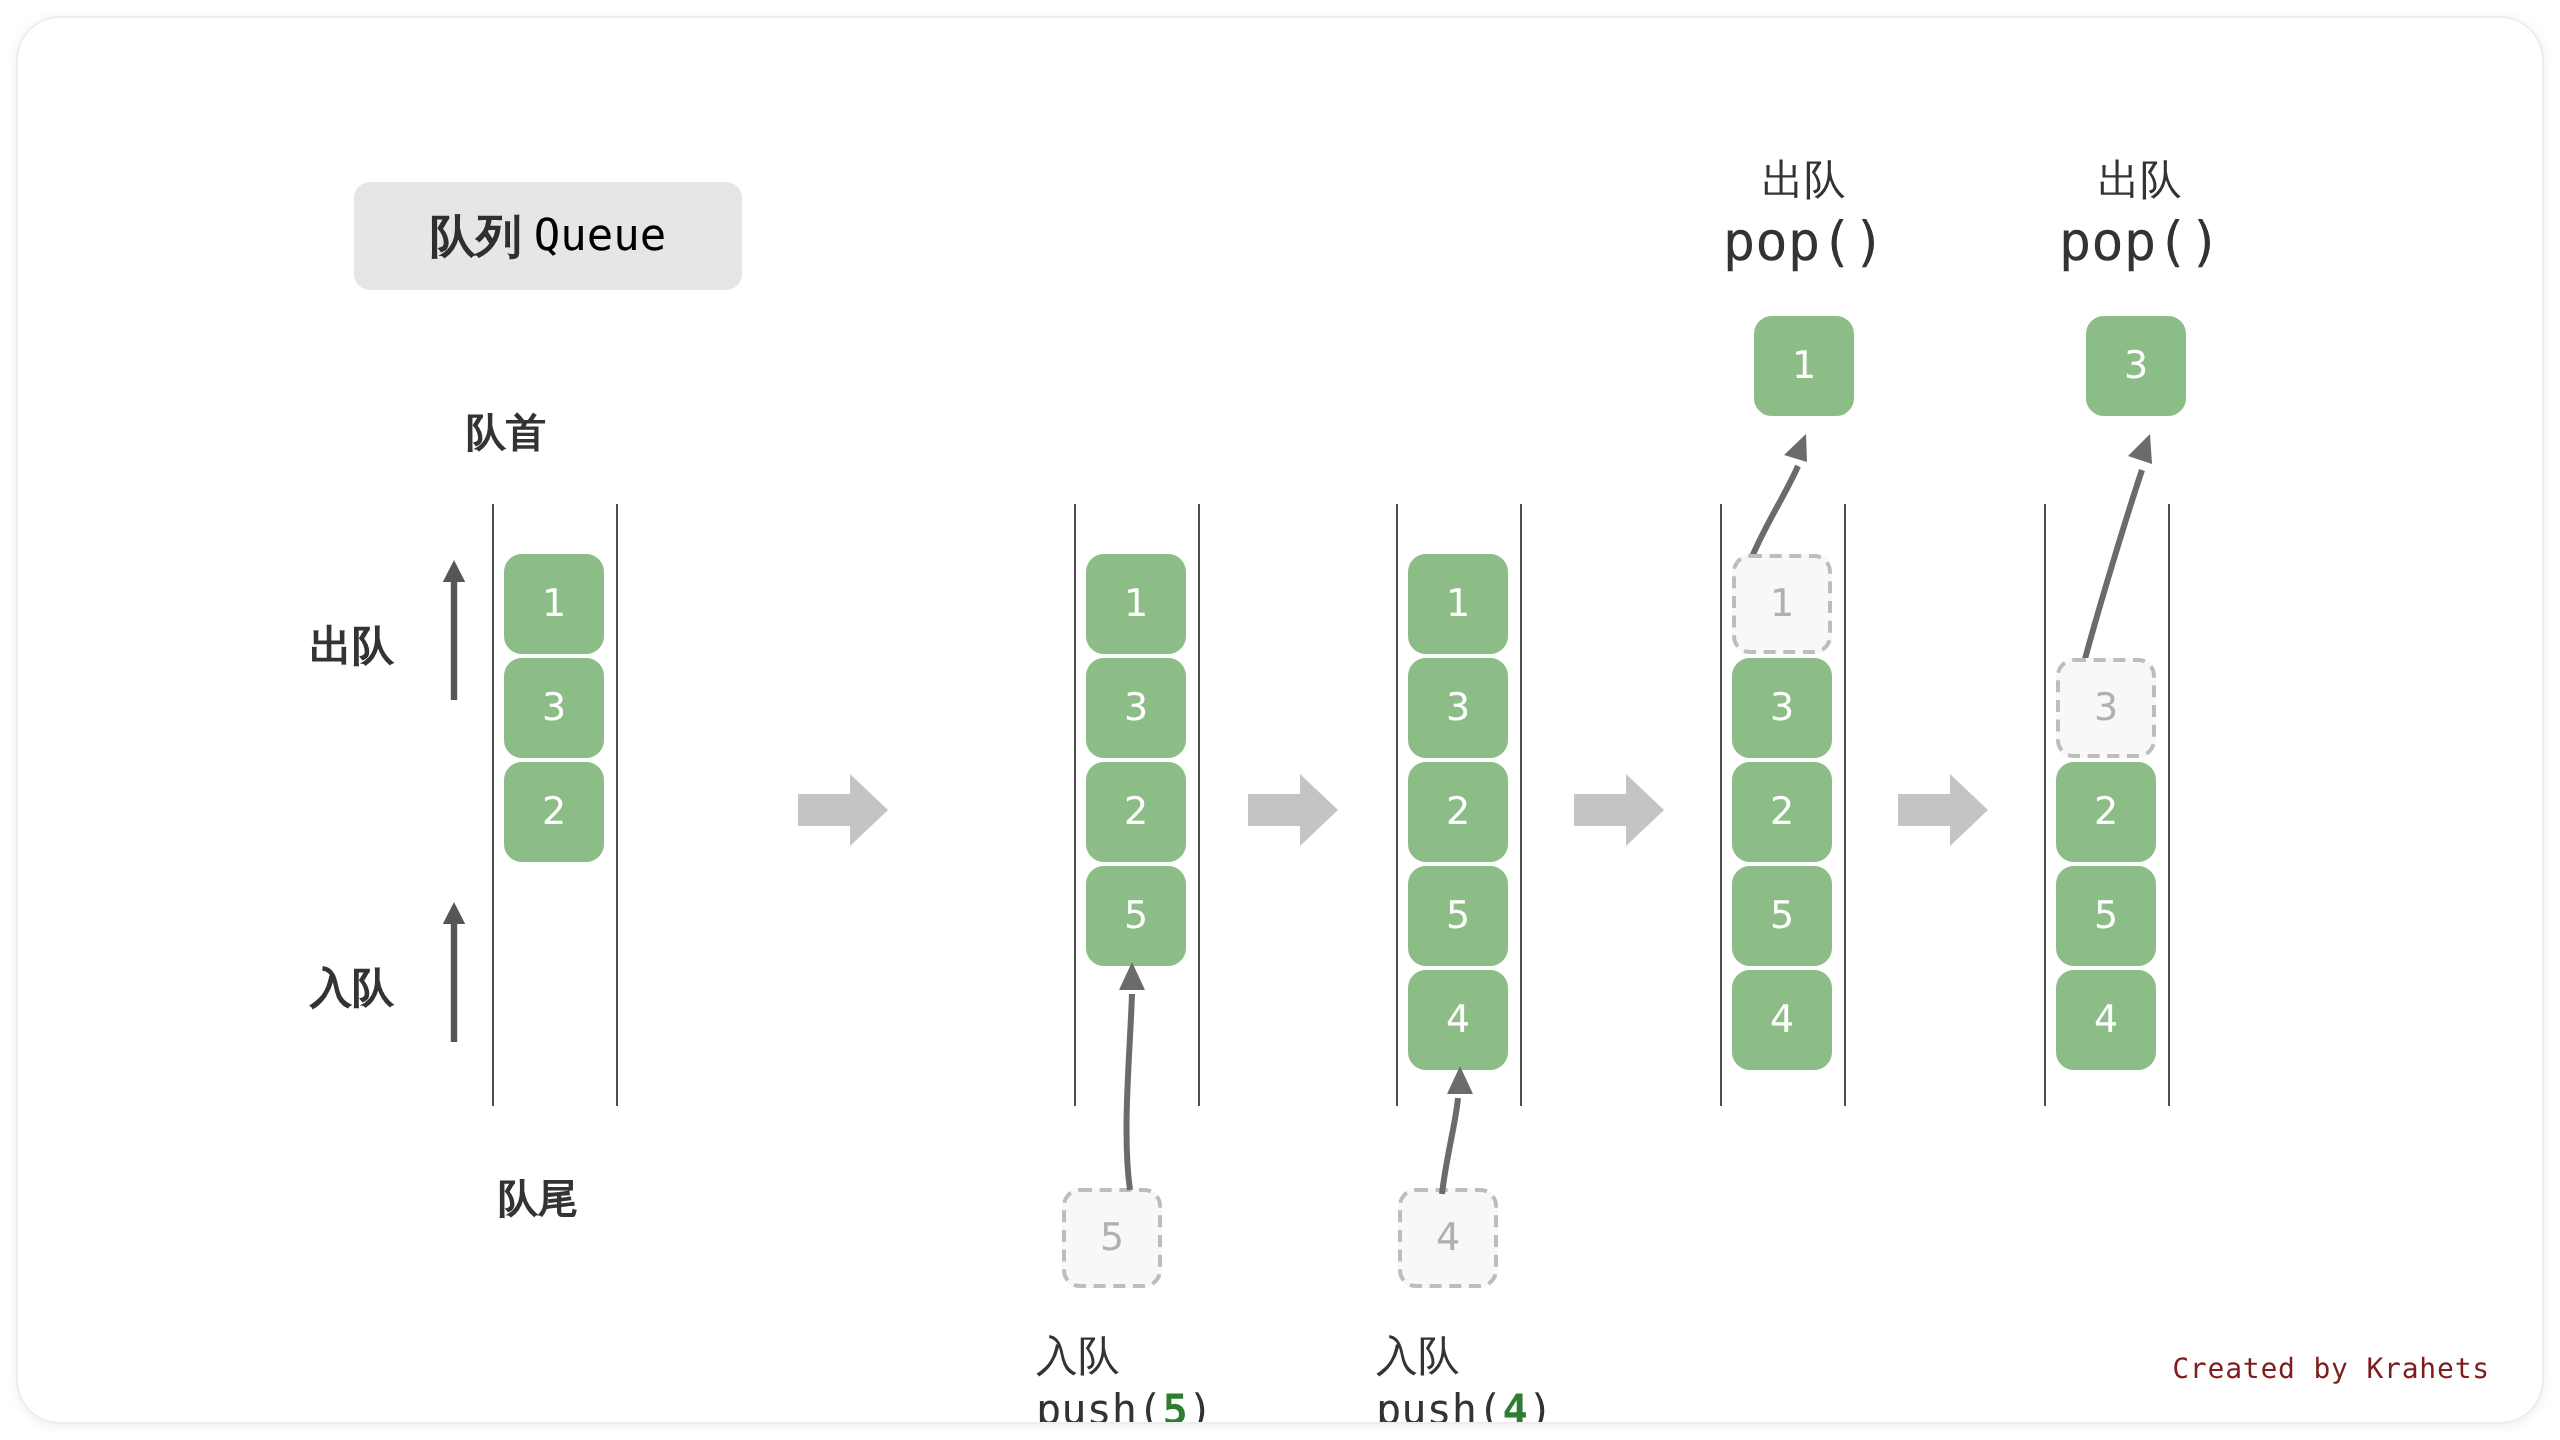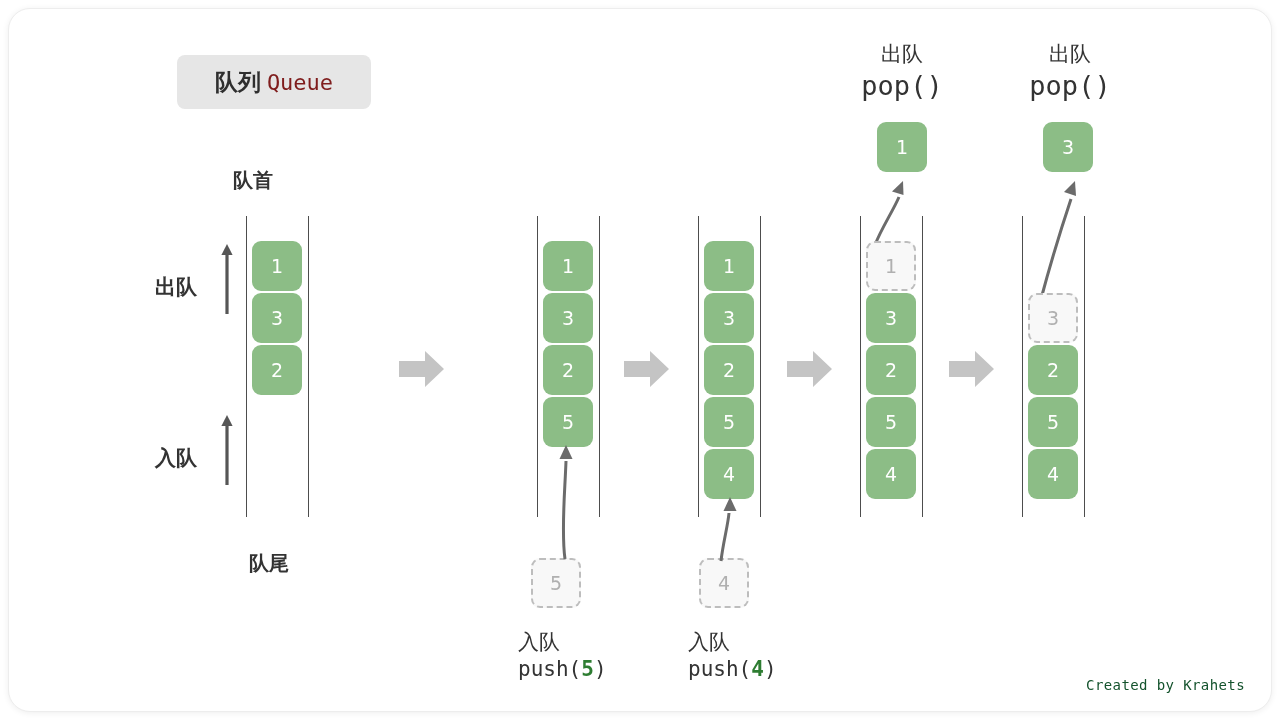--- a/index.html
+++ b/index.html
@@ -12,37 +12,37 @@
   #card {
     position: absolute;
     left: 8px; top: 8px;
     width: 1264px; height: 704px;
     background: #ffffff;
     border-radius: 22px;
     border: 1px solid #ededed;
     box-shadow: 0 1px 6px rgba(0,0,0,0.07);
     overflow: hidden;
   }
-  .abs { position: absolute; }
+  .abs { position: absolute; margin-top: 36px; }
 
   
   #title-badge {
     left: 168px; top: 46px;
     width: 194px; height: 54px;
     background: #e6e6e6;
     border-radius: 8px;
     display: flex; align-items: center; justify-content: center;
     gap: 6px;
   }
   #title-badge .cn {
     font-size: 23px; font-weight: bold; color: #2f2f2f;
     font-family: "DejaVu Sans", sans-serif;
   }
   #title-badge .en {
-    font-size: 22px; color: #7f1d1d;
+    font-size: 22px; color: #000000;
     font-family: "DejaVu Sans Mono", monospace;
   }
 
   
   .cn-bold {
     font-family: "DejaVu Sans", sans-serif;
     font-weight: bold; color: #333333;
     white-space: nowrap;
   }
   .head-tail { font-size: 20px; }
@@ -109,21 +109,21 @@
   .pop-caption .code {
     font-family: "DejaVu Sans Mono", monospace;
     font-size: 27px; color: #333333; display: block;
   }
 
   
   #footer {
     right: 26px; bottom: 18px;
     font-family: "DejaVu Sans Mono", monospace;
     font-size: 14px;
-    color: #14532d;
+    color: #7f1d1d;
     letter-spacing: 0.4px;
   }
 </style>
 </head>
 <body>
 
 <div id="card">
 
   <div class="abs" id="title-badge">
     <span class="cn">队列</span>

